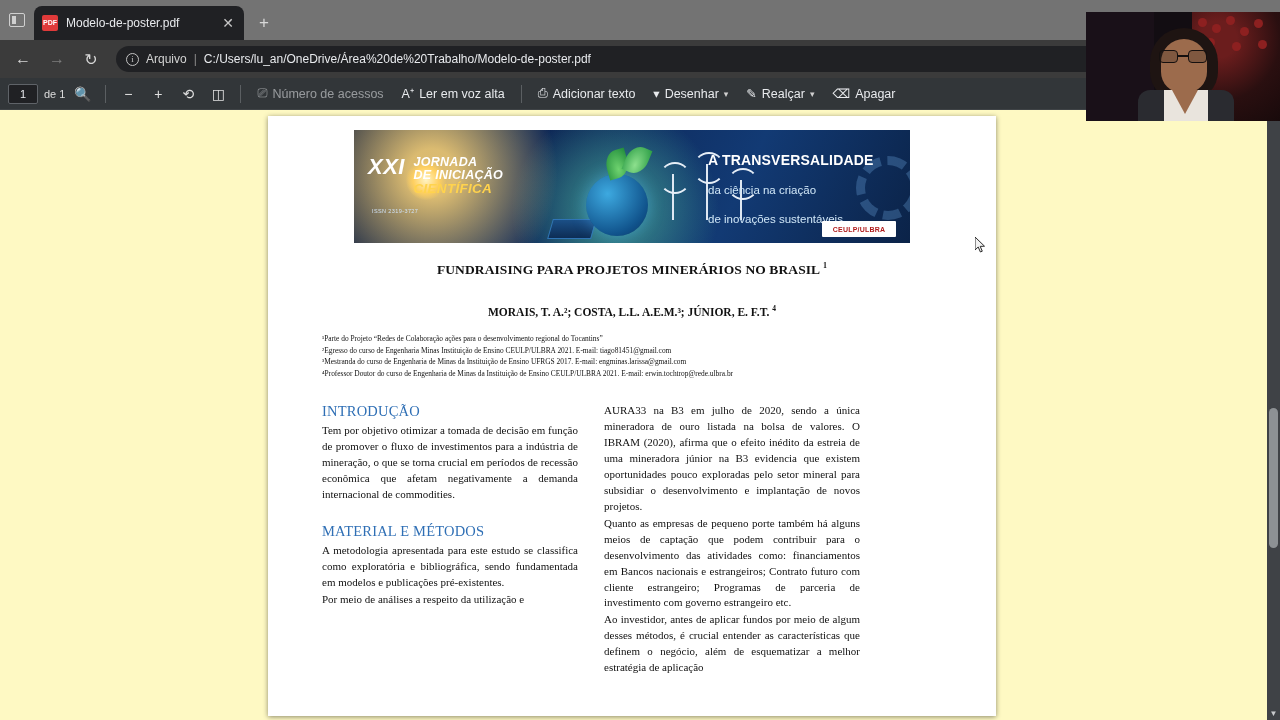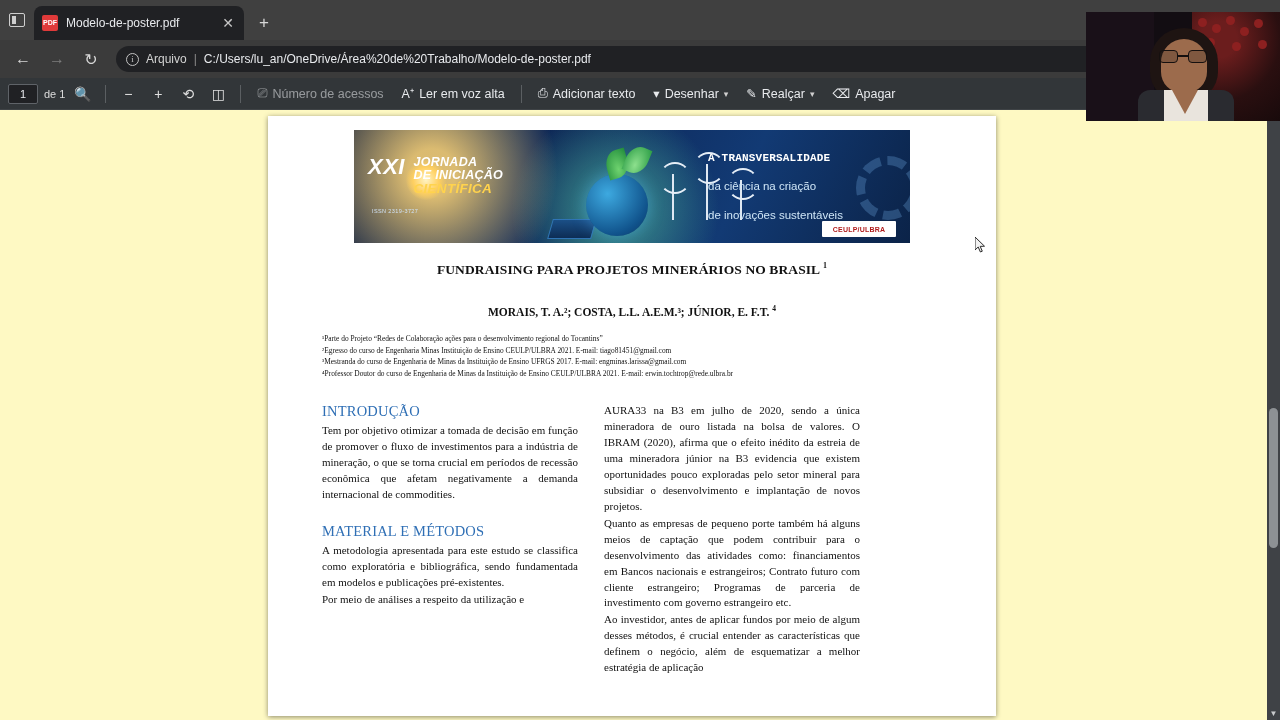--- a/index.html
+++ b/index.html
@@ -7,21 +7,21 @@
     width: 1280px; height: 720px;
     background: #000;
     font-family: "Liberation Sans", sans-serif;
     overflow: hidden;
   }
   .screen { position: relative; width: 1280px; height: 720px; background: #202124; }
 
   
   .tabstrip {
     position: absolute; top: 0; left: 0; width: 1280px; height: 40px;
-    background: #404040;
+    background: #737373;
     display: flex; align-items: flex-end;
   }
   .tab-left-btn {
     width: 34px; height: 40px; display: flex; align-items: center; justify-content: center;
   }
   .tab-left-btn .sq {
     width: 16px; height: 14px; border: 1.6px solid #cfcfcf; border-radius: 2px;
     position: relative;
   }
   .tab-left-btn .sq::after {
@@ -161,21 +161,21 @@
     font-family: "Liberation Sans", sans-serif; font-weight: bold; font-style: italic;
   }
   .banner .ttl-l .xxi { font-size: 22px; letter-spacing: .5px; display: inline-block; vertical-align: top; margin-right: 4px; }
   .banner .ttl-l .jl { display: inline-block; vertical-align: top; }
   .banner .ttl-l .jl div { font-size: 12.5px; letter-spacing: .3px; }
   .banner .ttl-l .jl .cie { color: #ffd34d; font-size: 13.5px; }
   .banner .issn { position: absolute; left: 18px; top: 78px; color: #cfe1f5; font-size: 5.5px; letter-spacing: .4px; }
   .banner .ttl-r {
     position: absolute; right: 12px; top: 22px; text-align: left; color: #fff; width: 190px;
   }
-  .banner .ttl-r .a { font-size: 11px; font-weight: bold; letter-spacing: .2px; font-family: Liberation Mono, monospace; }
+  .banner .ttl-r .a { font-size: 14px; font-weight: bold; letter-spacing: .2px; }
   .banner .ttl-r .b { font-size: 11.5px; color: #cfe6f7; line-height: 1.25; margin-top: 15px; }
   .banner .logo {
     position: absolute; right: 14px; bottom: 6px; width: 74px; height: 16px;
     background: #fff; border-radius: 1px; display: flex; align-items: center; justify-content: center;
     font-size: 7px; color: #b01c1c; font-weight: bold; letter-spacing: .2px;
   }
   .banner .gear {
     position: absolute; right: -10px; top: 26px; width: 64px; height: 64px; border-radius: 50%;
     border: 9px dashed rgba(120,180,235,.28);
   }

